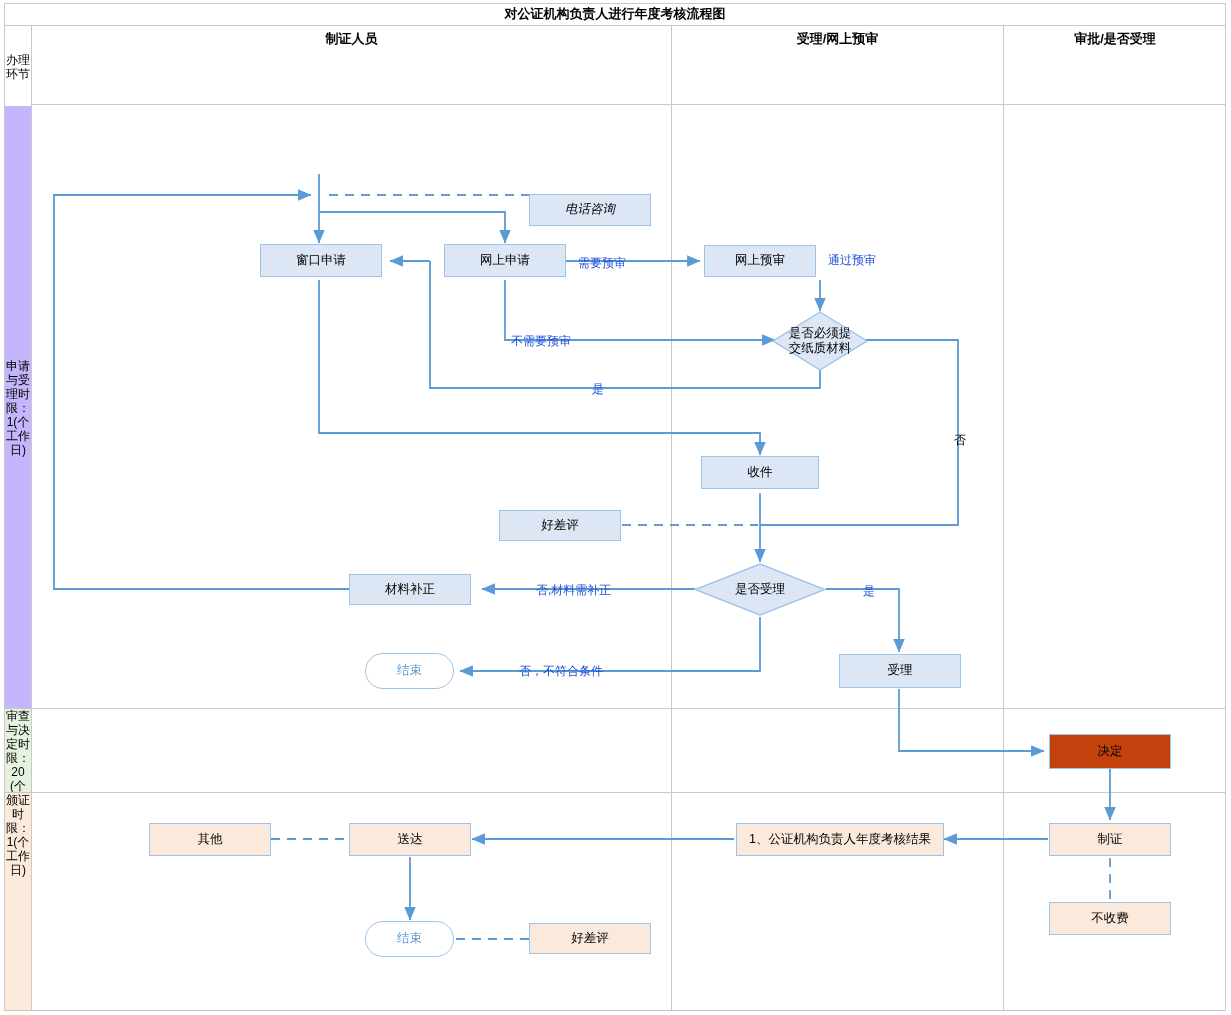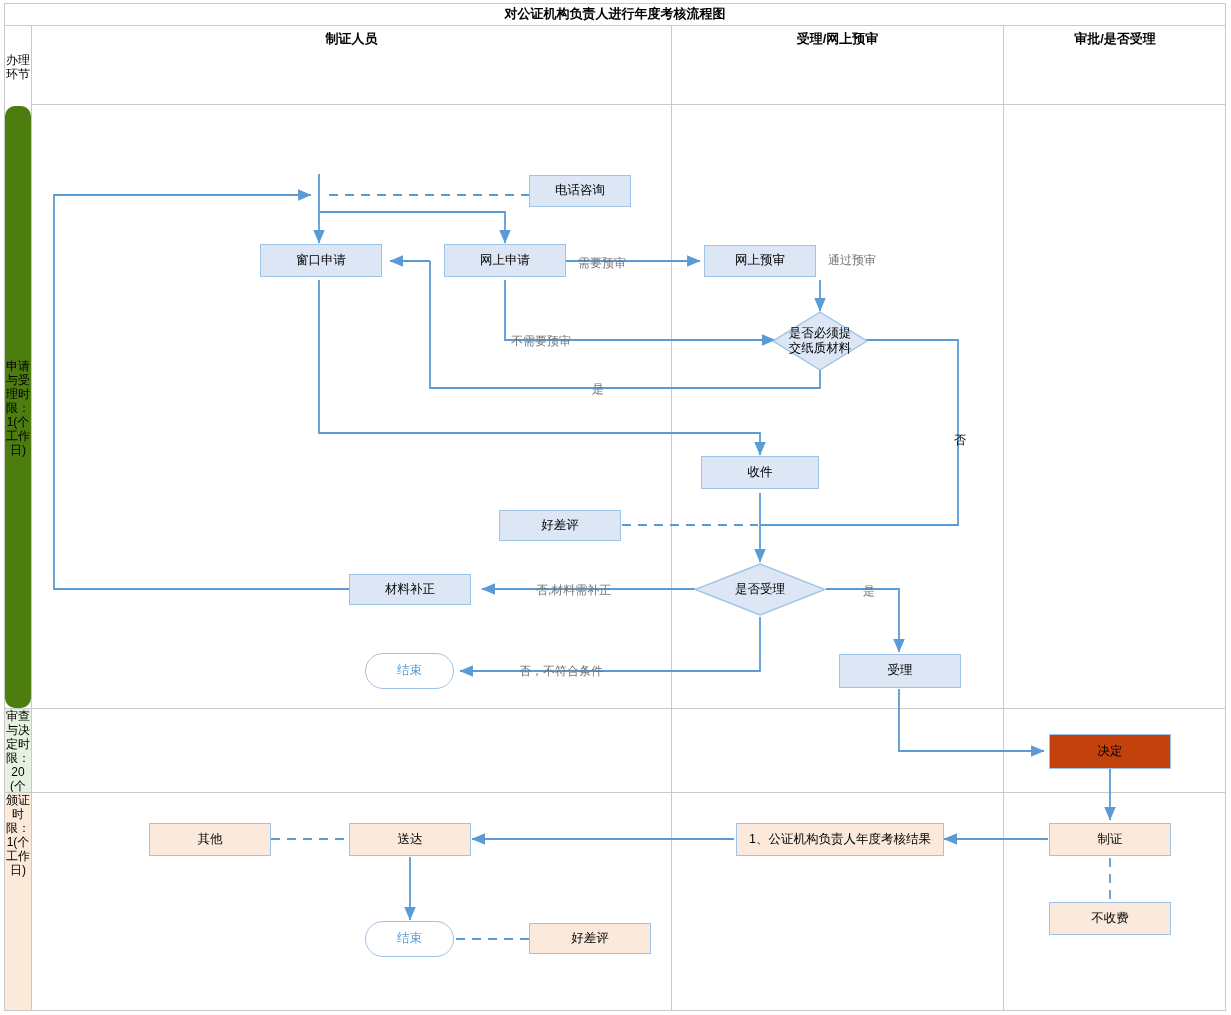--- a/index.html
+++ b/index.html
@@ -73,21 +73,21 @@
     box-sizing: border-box;
     font-size: 12px;
     line-height: 14px;
     color: #000;
     text-align: center;
     padding-top: 2px;
     overflow: hidden;
     word-break: break-all;
   }
   .stage-head { background: #ffffff; }
-  .stage-a { background: #4d7c0f; border-radius: 10px; }
+  .stage-a { background: #c4b5fd; }
   .stage-b { background: #e6f2e0; }
   .stage-c { background: #fbeada; }
 
   
   .node {
     position: absolute;
     box-sizing: border-box;
     display: flex;
     align-items: center;
     justify-content: center;
@@ -123,21 +123,21 @@
     font-size: 12.5px;
     color: #000;
     line-height: 1.2;
     pointer-events: none;
   }
 
   
   .elabel {
     position: absolute;
     font-size: 12px;
-    color: #737373;
+    color: #1d4ed8;
     white-space: nowrap;
     background: transparent;
   }
   .elabel-v {
     position: absolute;
     font-size: 12px;
     color: #000;
     white-space: nowrap;
     writing-mode: vertical-rl;
     text-orientation: upright;
@@ -230,21 +230,21 @@
       <path d="M410,857 L410,920" marker-end="url(#ah)"></path>
 
       <path d="M456,939 L529,939" stroke-dasharray="9,7"></path>
 
       <path d="M1110,858 L1110,900" stroke-dasharray="9,7"></path>
 
     </g>
   </svg>
 
 
-  <div class="node n-blue" style="left:529px; top:175px; width:102px; height:32px;">电话咨询</div>
+  <div class="node n-blue" style="left:529px; top:194px; width:122px; height:32px;font-style:italic;">电话咨询</div>
 
   <div class="node n-blue" style="left:260px; top:244px; width:122px; height:33px;">窗口申请</div>
 
   <div class="node n-blue" style="left:444px; top:244px; width:122px; height:33px;">网上申请</div>
 
   <div class="node n-blue" style="left:704px; top:245px; width:112px; height:32px;">网上预审</div>
 
   <div class="n-diamond" style="left:772px; top:311px; width:96px; height:60px;">
     <svg width="96" height="60" viewBox="0 0 96 60" xmlns="http://www.w3.org/2000/svg">
       <polygon points="48,1 95,30 48,59 1,30" fill="#dce6f5" stroke="#9dc3e6" stroke-width="1.4"></polygon>

